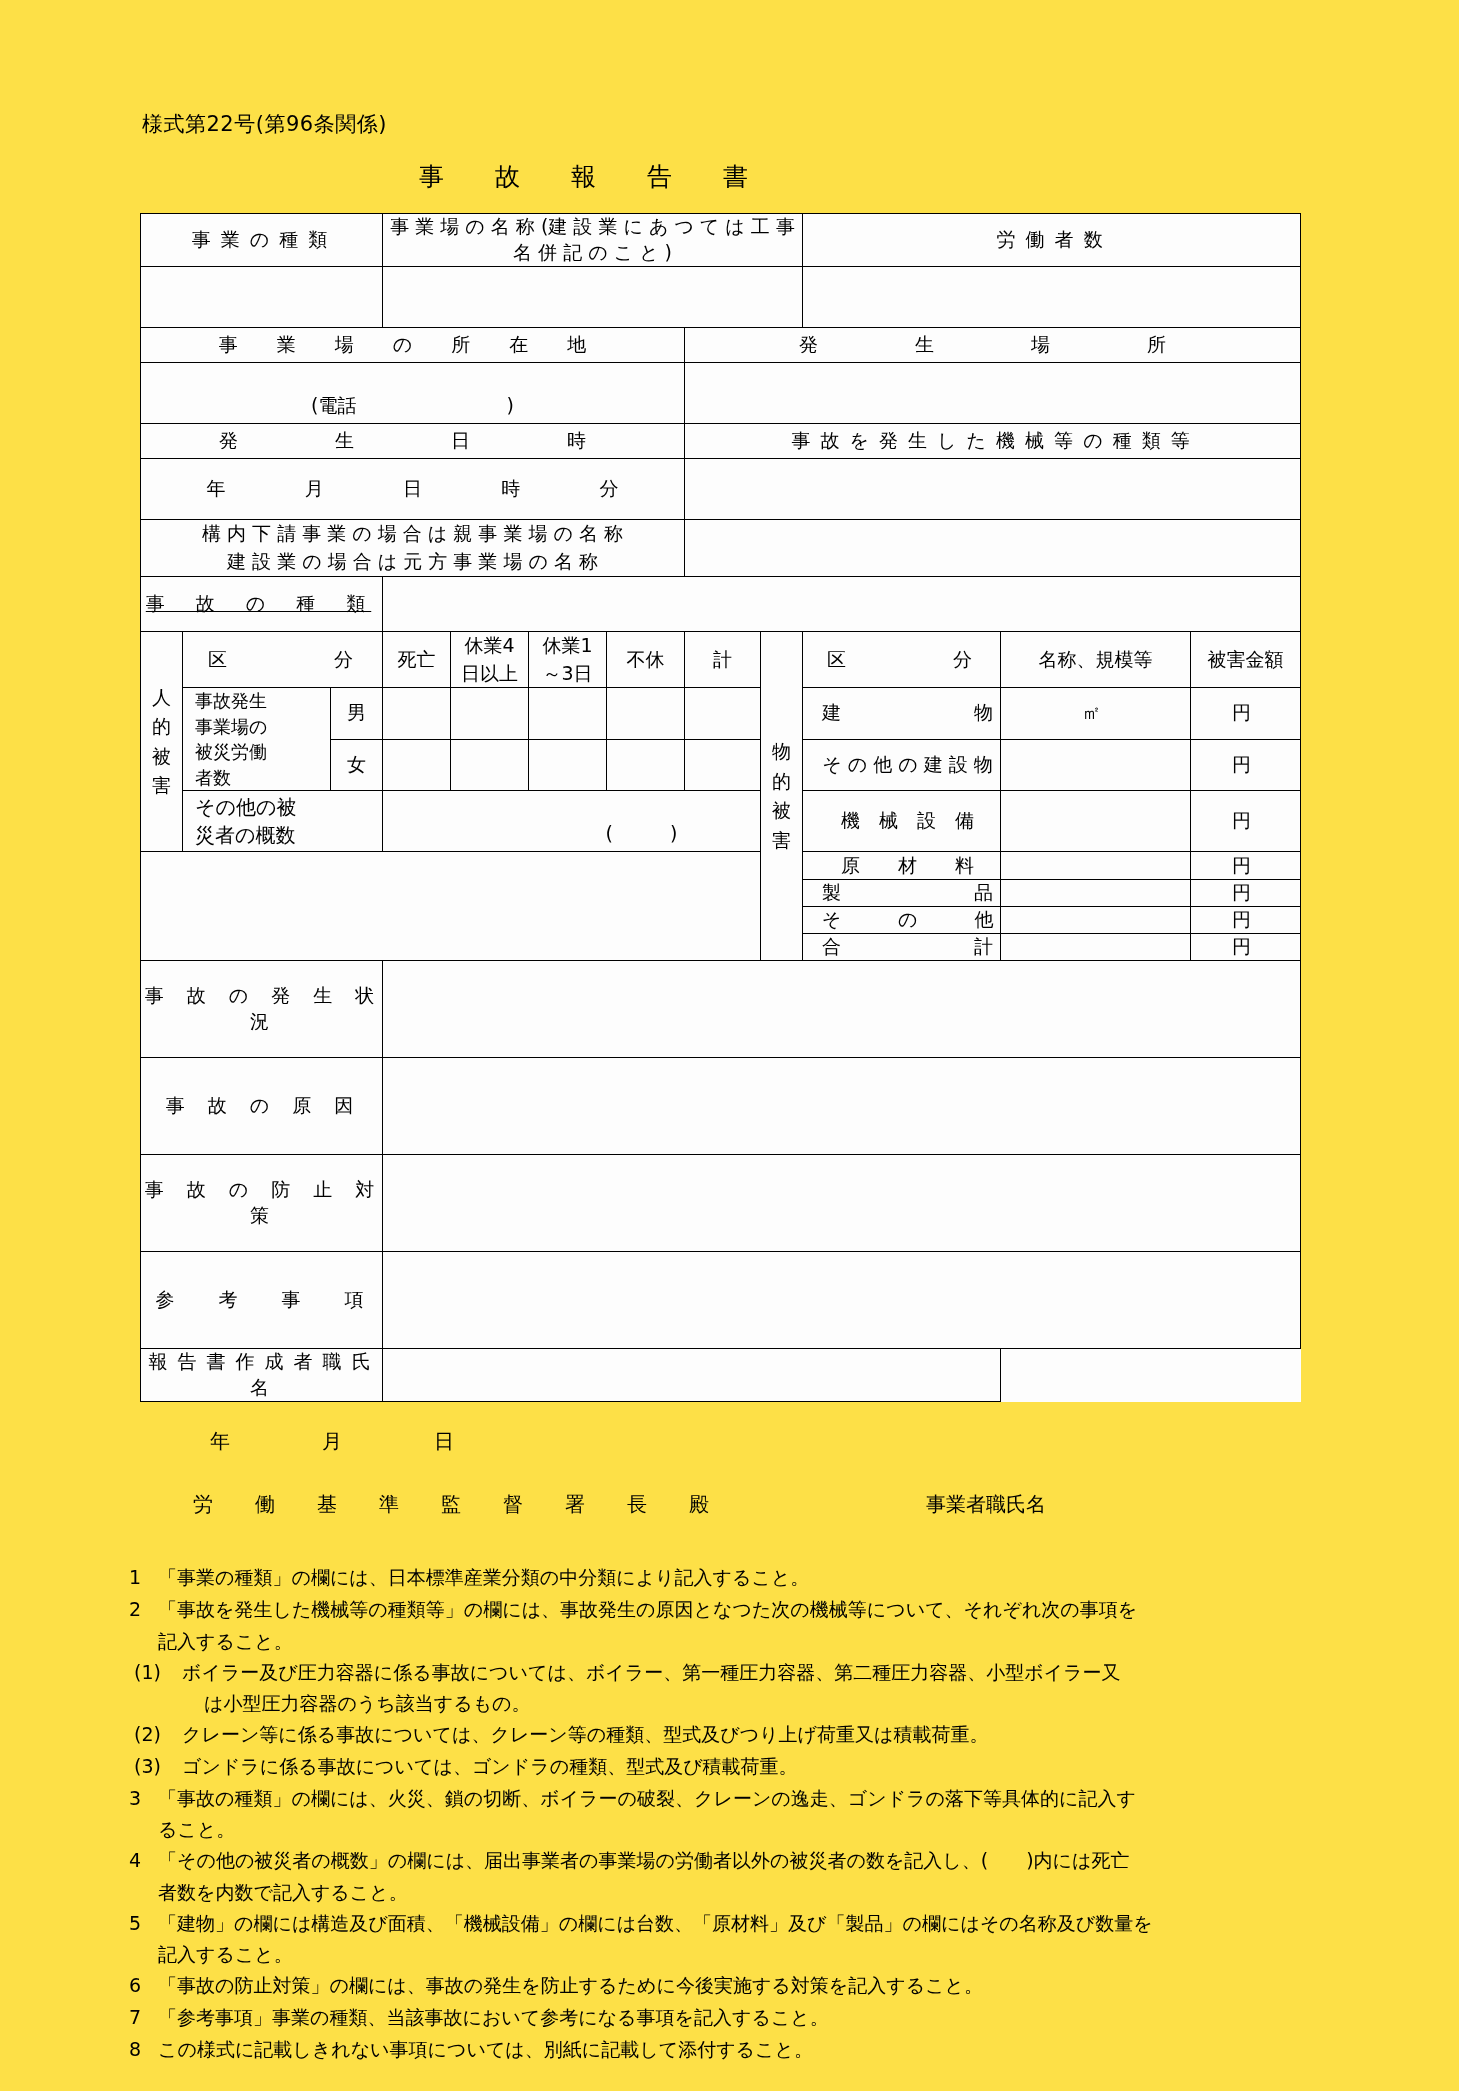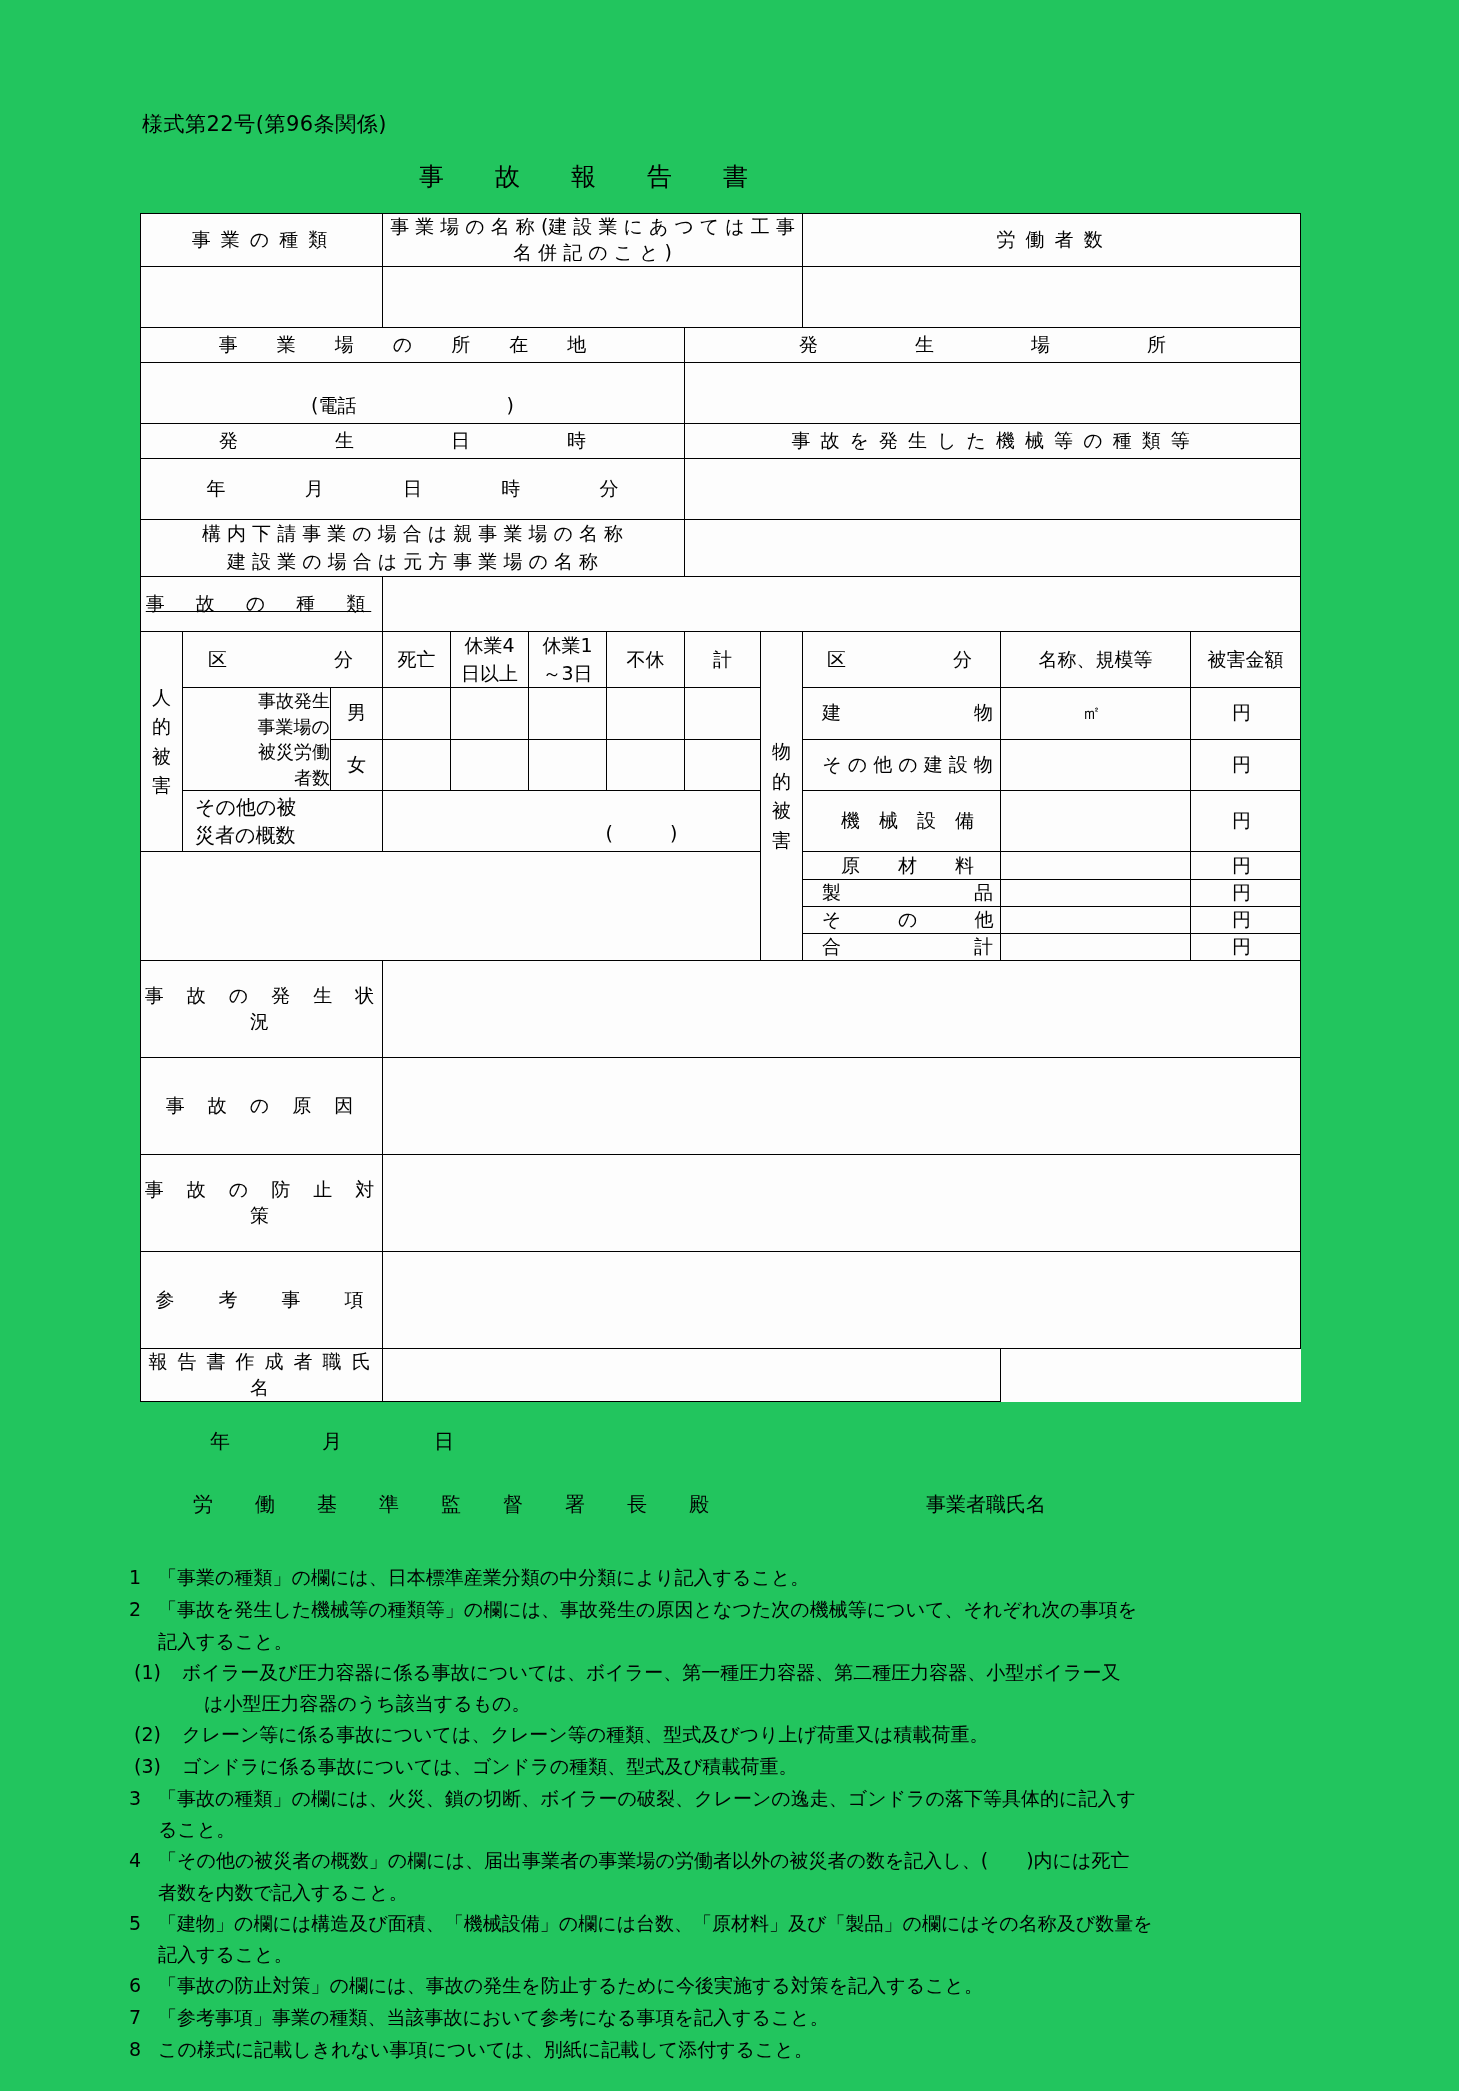--- a/index.html
+++ b/index.html
@@ -8,21 +8,21 @@
     background: #ffffff;
   }
   body {
     font-family: "DejaVu Sans", "Liberation Sans", sans-serif;
     color: #000000;
   }
   .page {
     position: relative;
     width: 1459px;
     height: 2091px;
-    background: #22c55e;
+    background: #fde047;
     box-sizing: border-box;
     padding: 0;
     overflow: hidden;
   }
   .inner {
     position: absolute;
     left: 140px;
     top: 110px;
     width: 1180px;
   }
@@ -277,21 +277,21 @@
             <span>被</span>
             <span>害</span>
           </div>
         </td>
         <td style="height:48px" class="sp2 pad-r2">区　　　　　分</td>
         <td>名称、規模等</td>
         <td>被害金額</td>
       </tr>
 
       <tr>
-        <td rowspan="2" class="left-al" style="font-size:18px;line-height:1.42;text-align:right">
+        <td rowspan="2" class="left-al" style="font-size:18px;line-height:1.42;text-align:left">
           <div>事故発生</div>
           <div>事業場の</div>
           <div>被災労働</div>
           <div>者数</div>
         </td>
         <td style="height:40px">男</td>
         <td></td>
         <td></td>
         <td></td>
         <td></td>

